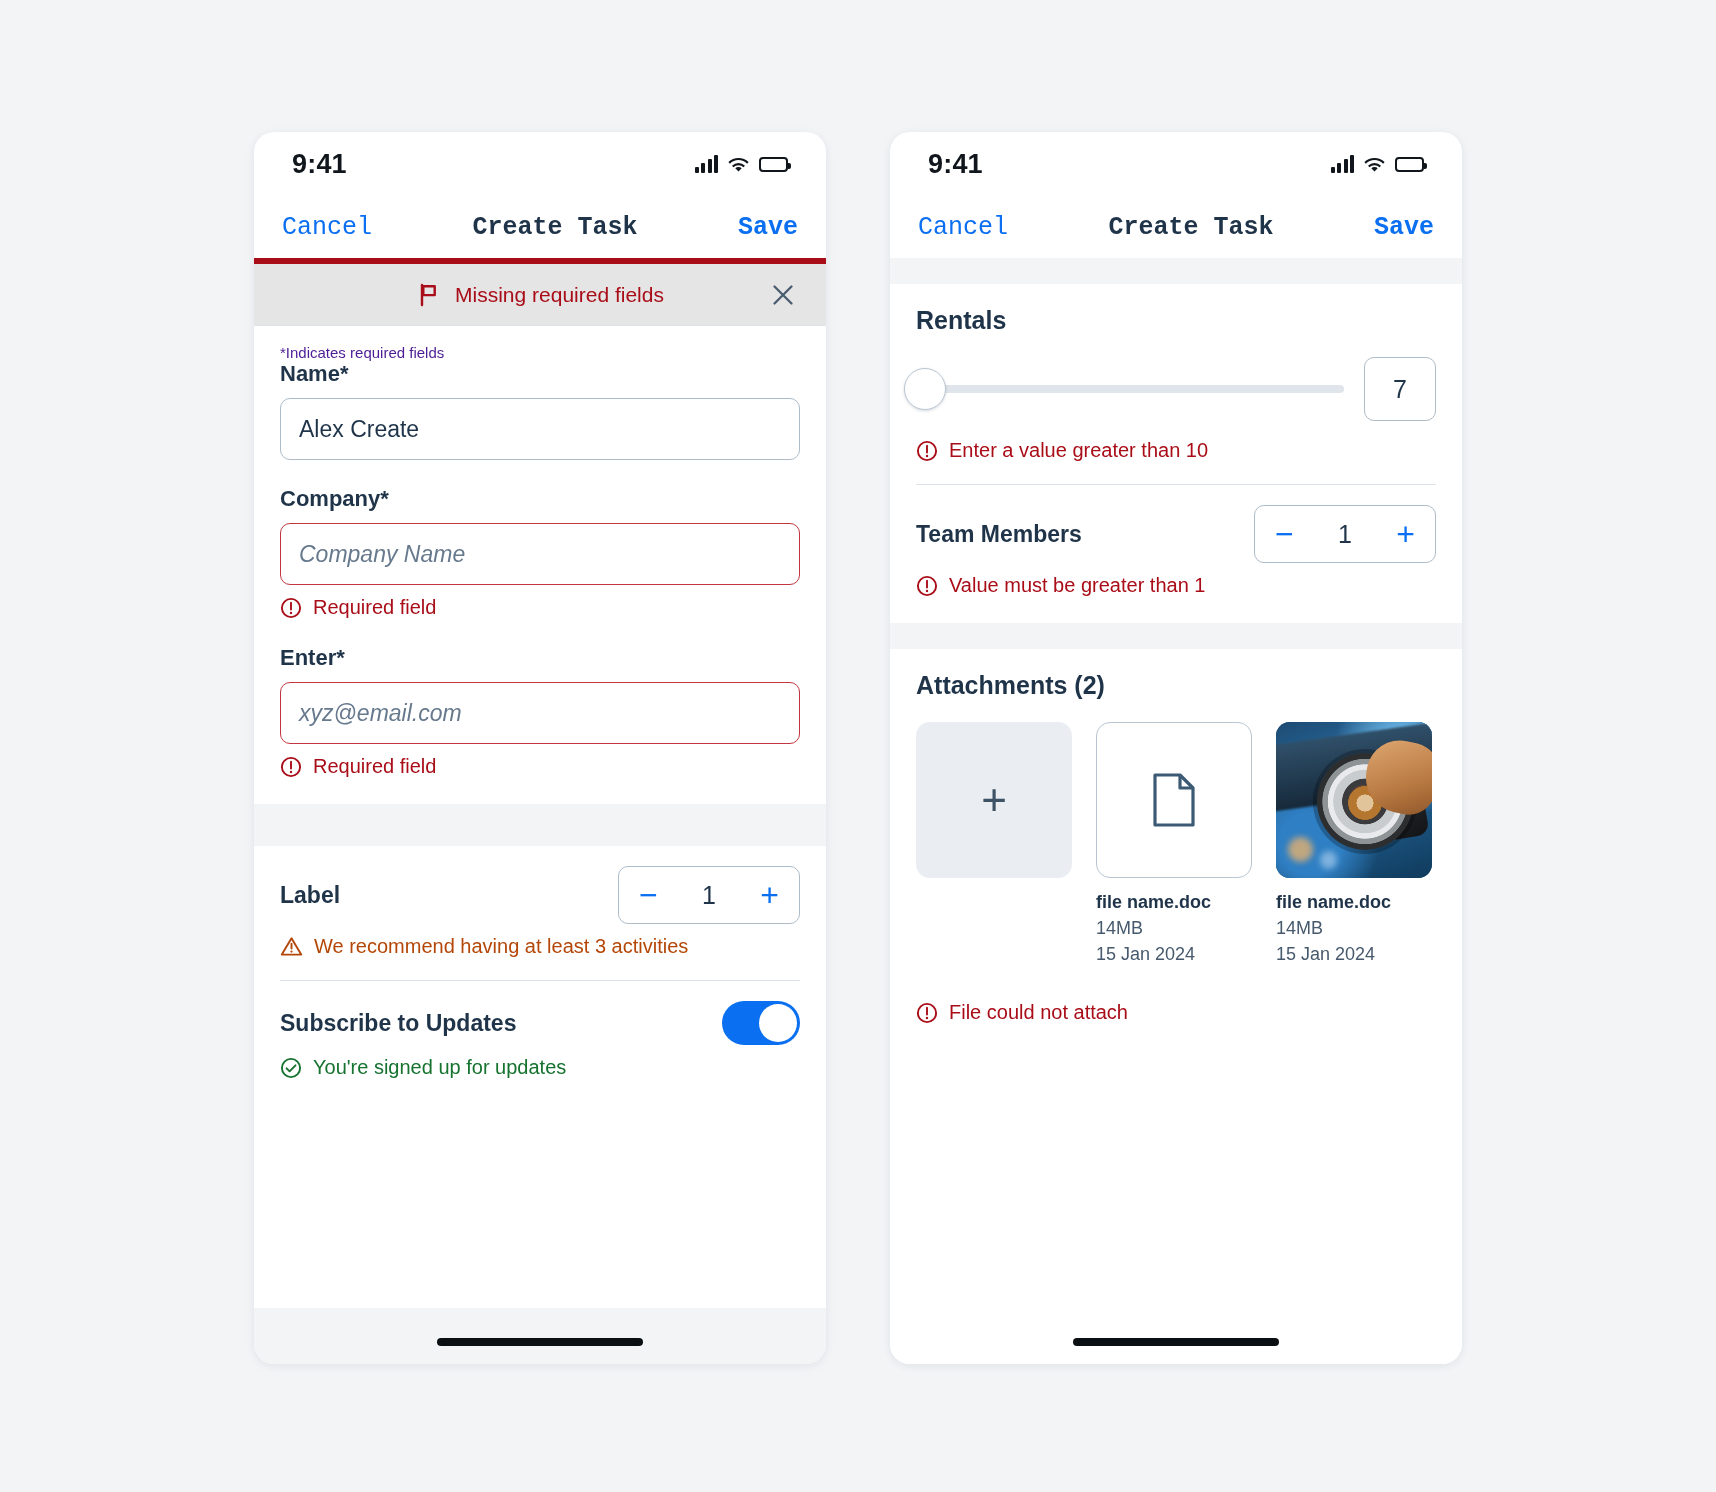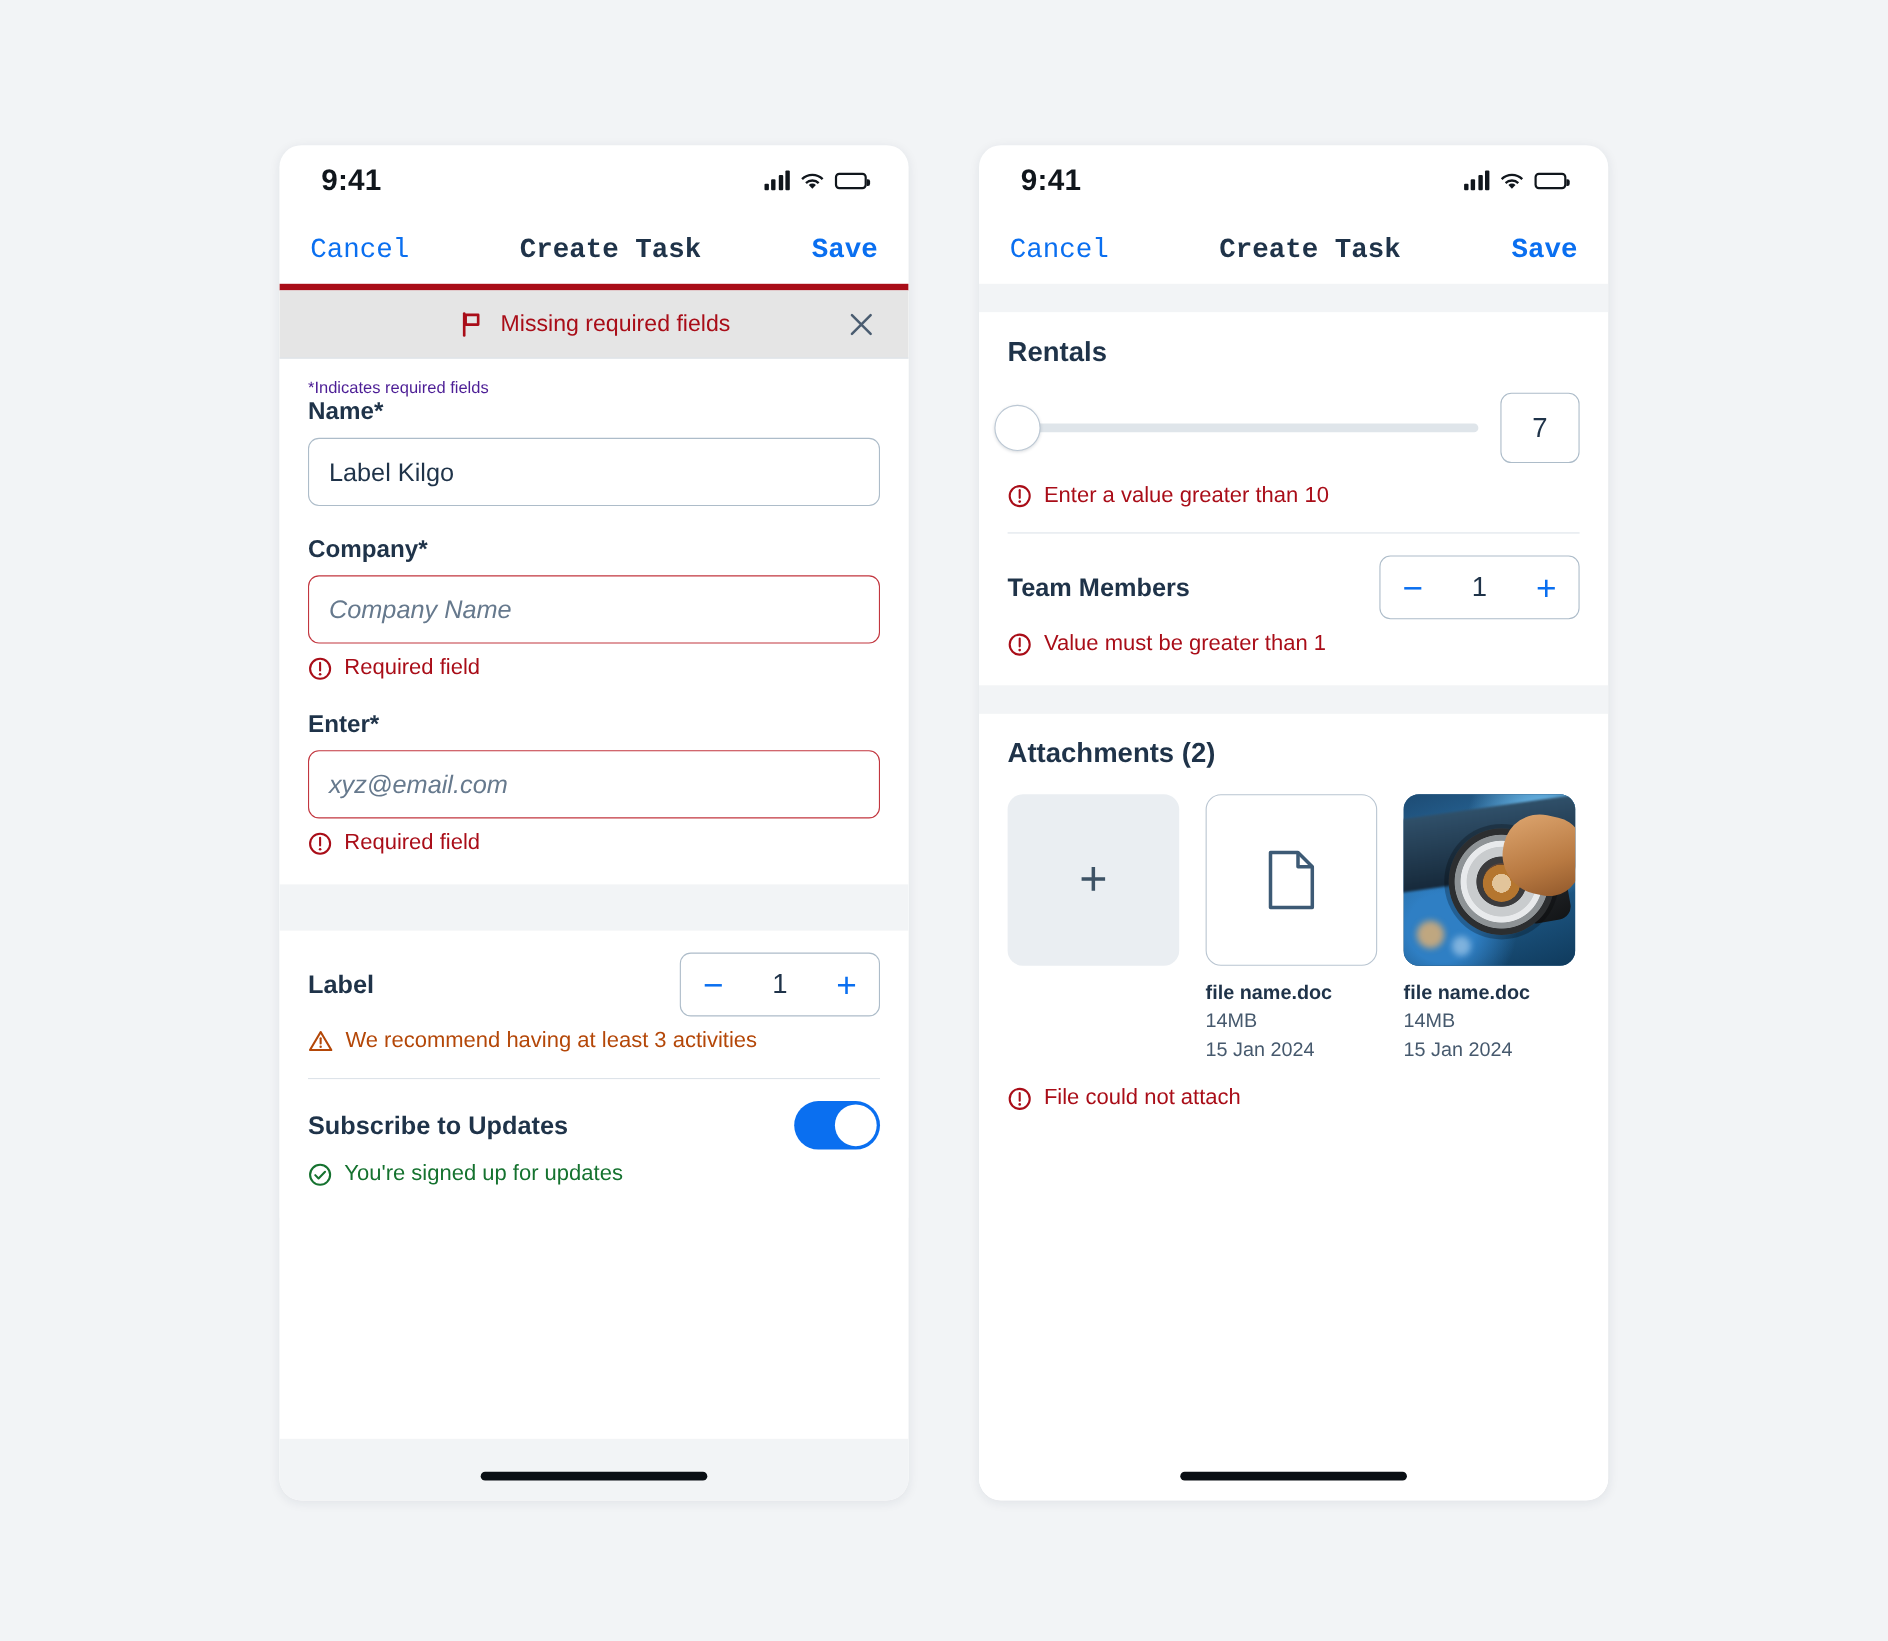--- a/index.html
+++ b/index.html
@@ -272,21 +272,21 @@
       </span>
     </div>
 
     <div class="scroll">
       <div class="form-pad">
         <div class="hint-required">*Indicates required fields</div>
 
         <div class="field">
           <div class="field-label">Name*</div>
           <div class="input">
-            <span>Label Kilgo</span>
+            <span>Alex Create</span>
           </div>
         </div>
 
         <div class="field">
           <div class="field-label">Company*</div>
           <div class="input error">
             <span class="ph">Company Name</span>
           </div>
           <div class="msg err">
             <span>
@@ -487,21 +487,21 @@
                 <span class="bokeh1"></span>
                 <span class="bokeh2"></span>
               </span>
             </div>
             <div class="fname">file name.doc</div>
             <div class="fmeta">14MB</div>
             <div class="fmeta">15 Jan 2024</div>
           </div>
         </div>
 
-        <div class="msg err" style="margin-top:22px;">
+        <div class="msg err" style="margin-top:36px;">
           <span>
             <svg width="22" height="22" viewBox="0 0 22 22">
                 <circle cx="11" cy="11" r="9.1" fill="none" stroke="#a90d18" stroke-width="1.9"></circle>
                 <path d="M11 5.6v7" stroke="#a90d18" stroke-width="1.9" stroke-linecap="round"></path>
                 <circle cx="11" cy="16" r="1.2" fill="#a90d18"></circle>
               </svg>
           </span>
           <span>File could not attach</span>
         </div>
         <div style="height:26px"></div>

